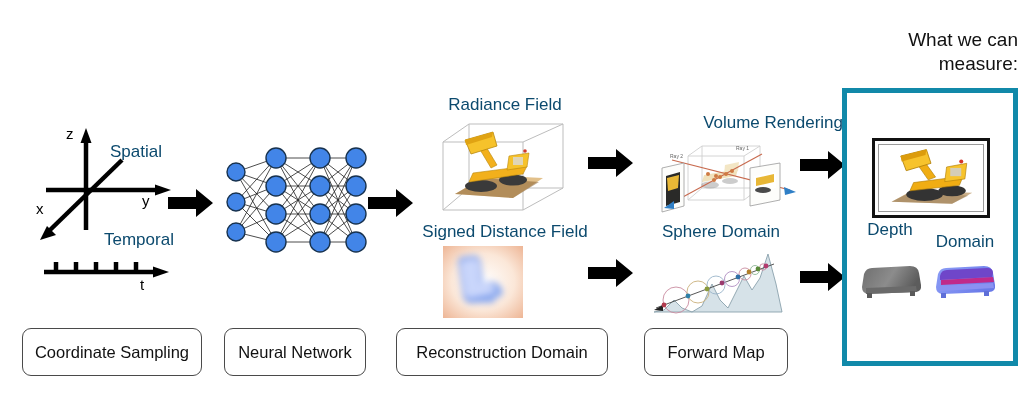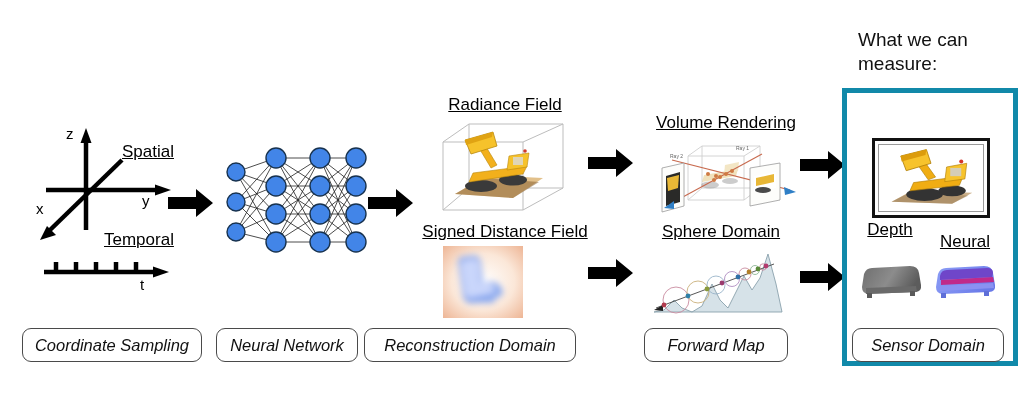--- a/index.html
+++ b/index.html
@@ -16,61 +16,59 @@
     width: 1024px;
     height: 411px;
     background: #ffffff;
     overflow: hidden;
   }
   .abs { position: absolute; }
 
   
   .cap {
     font-size: 17px;
-    color: #000000;
+    color: #0c4a6e;
     text-align: center;
     line-height: 1.15;
     white-space: nowrap;
-    text-decoration: underline;
   }
   .axis-lbl {
     font-size: 15px;
     color: #000;
     white-space: nowrap;
   }
 
   
   .pill {
     border: 1.6px solid #4a4a4a;
     border-radius: 9px;
     background: #ffffff;
     font-size: 16.5px;
     color: #111;
     display: flex;
     align-items: center;
     justify-content: center;
-    height: 34px;
+    height: 48px;
     white-space: nowrap;
     box-sizing: border-box;
-    font-style: italic;
   }
 
   
   .blockarrow { display: block; }
 
   
   #measure-panel {
     border: 5px solid #1189a9;
     background: #ffffff;
     box-sizing: border-box;
   }
   .head-title {
     font-size: 19px;
     color: #111;
-    text-align: left;
+    text-align: right;
     line-height: 1.25;
     white-space: pre-line;
   }
 
   
   .frame {
     border: 3px solid #111;
     background: #fdfdfd;
     box-sizing: border-box;
     padding: 3px;
@@ -119,21 +117,21 @@
         <line x1="122" y1="150" x2="122" y2="160"></line>
       </g>
       <polygon points="155,160 139,154.5 139,165.5" fill="#000"></polygon>
     </svg>
   </div>
 
   <div class="abs axis-lbl" style="left:66px; top:125px;">z</div>
   <div class="abs axis-lbl" style="left:142px; top:192px;">y</div>
   <div class="abs axis-lbl" style="left:36px; top:200px;">x</div>
   <div class="abs axis-lbl" style="left:140px; top:276px;">t</div>
-  <div class="abs cap" style="left:122px; top:142px;">Spatial</div>
+  <div class="abs cap" style="left:110px; top:142px;">Spatial</div>
   <div class="abs cap" style="left:104px; top:230px;text-align:center;">Temporal</div>
 
   <div class="abs" style="left:168px; top:188px;">
     <svg class="blockarrow" width="46" height="30" viewBox="0 0 46 30">
       <polygon points="0,9 28,9 28,1 45,15 28,29 28,21 0,21" fill="#000"></polygon>
     </svg>
   </div>
 
   <div class="abs" style="left:222px; top:150px; width:146px; height:106px;">
     <svg width="146" height="106" viewBox="0 0 146 106">
@@ -277,21 +275,21 @@
       <polygon points="0,9 28,9 28,1 45,15 28,29 28,21 0,21" fill="#000"></polygon>
     </svg>
   </div>
 
   <div class="abs" style="left:588px; top:258px;">
     <svg class="blockarrow" width="46" height="30" viewBox="0 0 46 30">
       <polygon points="0,9 28,9 28,1 45,15 28,29 28,21 0,21" fill="#000"></polygon>
     </svg>
   </div>
 
-  <div class="abs cap" style="left:636px; top:113px; width:180px;">Volume Rendering</div>
+  <div class="abs cap" style="left:663px; top:113px; width:180px;text-align:right;">Volume Rendering</div>
 
   <div class="abs" style="left:650px; top:138px; width:152px; height:78px;">
     <svg width="152" height="78" viewBox="0 0 152 78">
 
       <g stroke="#cfcfcf" stroke-width="0.9" fill="none">
         <polygon points="38,18 94,18 94,62 38,62"></polygon>
         <polygon points="52,8 110,8 110,50 52,50"></polygon>
         <line x1="38" y1="18" x2="52" y2="8"></line>
         <line x1="94" y1="18" x2="110" y2="8"></line>
         <line x1="94" y1="62" x2="110" y2="50"></line>
@@ -405,21 +403,21 @@
           <polygon points="52,38 38,18 45,14 60,35" fill="#f0ad13" stroke="#b07e09" stroke-width="0.7"></polygon>
           <polygon points="22,12 50,5 55,20 28,28" fill="#f7c32c" stroke="#b07e09" stroke-width="0.9"></polygon>
           <polygon points="22,12 50,5 49,11 23,18" fill="#dc9c0c"></polygon>
           <circle cx="88" cy="18" r="2.2" fill="#d4352a"></circle>
         </g>
       </svg>
     </div>
   </div>
 
   <div class="abs cap" style="left:856px; top:220px; width:68px;">Depth</div>
-  <div class="abs cap" style="left:928px; top:232px; width:74px;">Neural</div>
+  <div class="abs cap" style="left:928px; top:232px; width:74px;">Domain</div>
 
   <div class="abs" style="left:856px; top:256px; width:70px; height:46px;">
     <svg width="70" height="46" viewBox="0 0 70 46">
       <defs>
         <linearGradient id="dgrad" x1="0" y1="0" x2="1" y2="0.3">
           <stop offset="0%" stop-color="#6e6e6e"></stop>
           <stop offset="55%" stop-color="#8c8c8c"></stop>
           <stop offset="100%" stop-color="#5c5c5c"></stop>
         </linearGradient>
       </defs>
@@ -443,21 +441,20 @@
       <path d="M10,20 q1,-6 7,-6 l40,-2 q6,0 6,5 l-1,4 l-52,3 Z" fill="#6f46c9"></path>
       <path d="M11,24 l52,-3 l1,5 l-53,3 Z" fill="#c02a8a"></path>
       <path d="M10,30 l53,-3 l1,5 l-54,3 Z" fill="#8a92f2"></path>
       <rect x="11" y="37" width="5" height="5" fill="#5f6fd8"></rect>
       <rect x="54" y="35" width="5" height="5" fill="#5f6fd8"></rect>
     </svg>
   </div>
 
   <div class="abs pill" style="left:22px; top:328px; width:180px;">Coordinate Sampling</div>
 
-  <div class="abs pill" style="left:216px; top:328px; width:142px;">Neural Network</div>
-
-  <div class="abs pill" style="left:364px; top:328px; width:212px;">Reconstruction Domain</div>
+  <div class="abs pill" style="left:224px; top:328px; width:142px;">Neural Network</div>
+
+  <div class="abs pill" style="left:396px; top:328px; width:212px;">Reconstruction Domain</div>
 
   <div class="abs pill" style="left:644px; top:328px; width:144px;">Forward Map</div>
 
-  <div class="abs pill" style="left:852px; top:328px; width:152px;">Sensor Domain</div>
 
 </div>
 
 </body></html>

